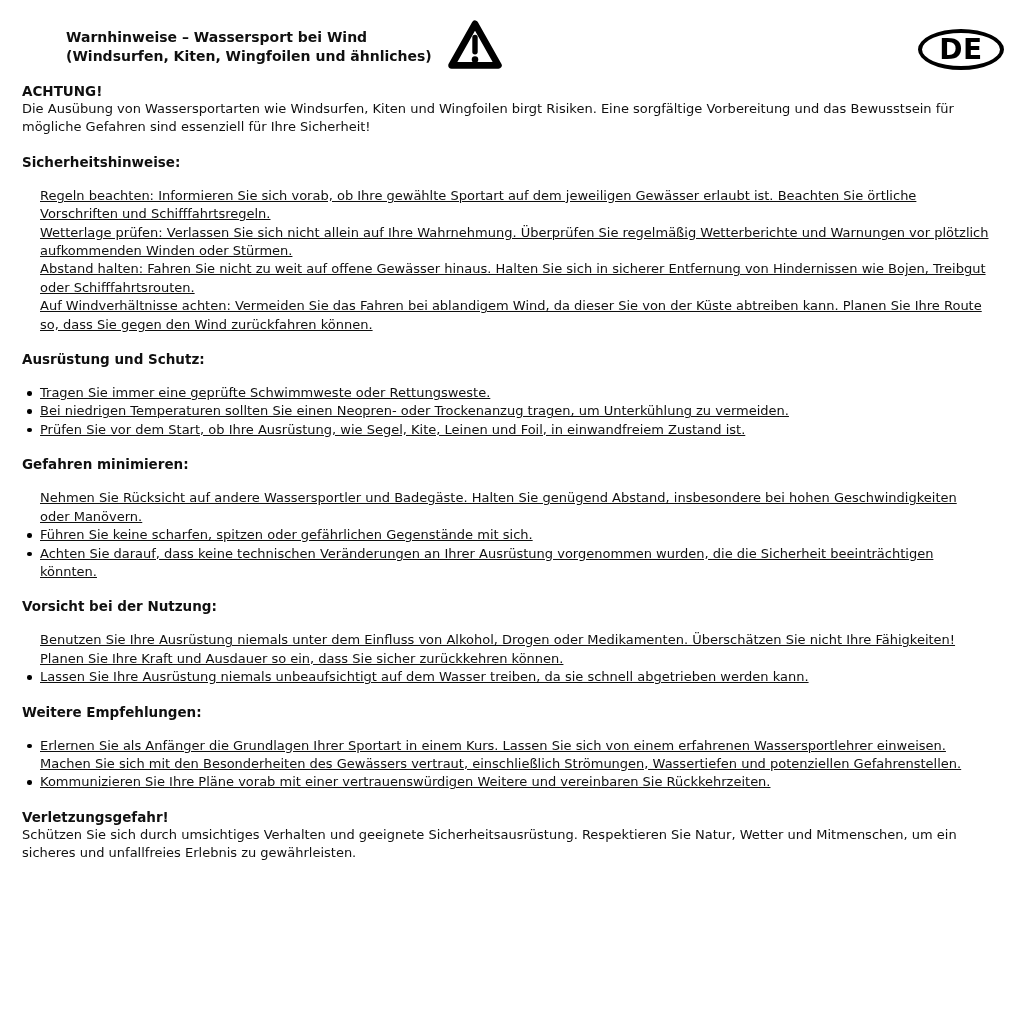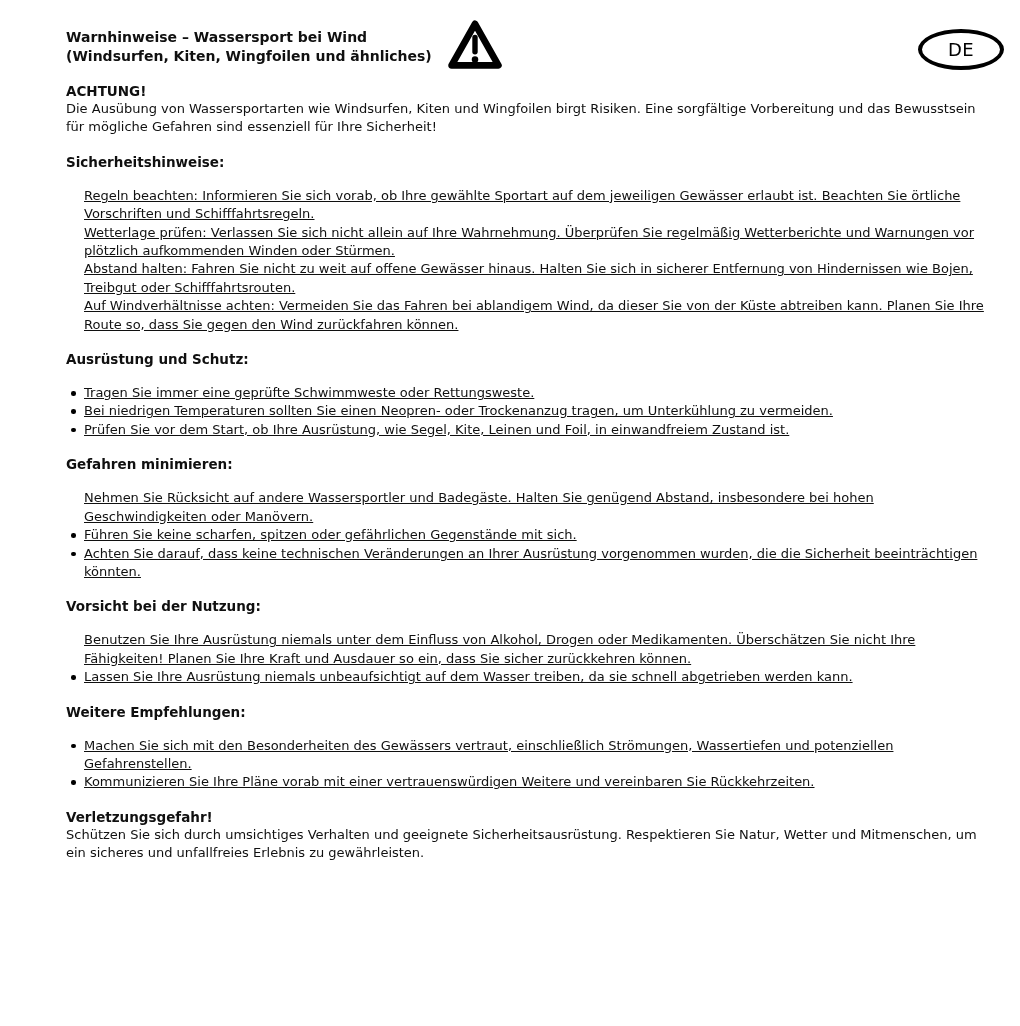--- a/index.html
+++ b/index.html
@@ -22,24 +22,24 @@
     margin: 0; white-space: nowrap;
   }
   .warning-triangle {
     position: absolute; left: 382px; top: -9px;
   }
   .de-badge {
     position: absolute; top: 1px; right: -14px;
     width: 78px; height: 33px;
     border: 4px solid #000; border-radius: 50%;
     display: flex; align-items: center; justify-content: center;
-    font-size: 18px; font-weight: normal; letter-spacing: 0.5px;
+    font-size: 28px; font-weight: bold; letter-spacing: 0.5px;
     color: #000;
   }
-  section { margin-top: 16px; margin-left: 44px; }
+  section { margin-top: 16px; }
   .sec-heading {
     font-size: 13.5px; font-weight: bold; line-height: 18px;
     margin: 0; padding: 0;
   }
   .sec-para {
     font-size: 13px; line-height: 18.4px; margin: 0;
     max-width: 956px;
   }
   .items { margin-top: 16px; }
   .item {
@@ -114,21 +114,21 @@
     <h2 class="sec-heading">Vorsicht bei der Nutzung:</h2>
     <div class="items">
       <div class="item"><span>Benutzen Sie Ihre Ausrüstung niemals unter dem Einfluss von Alkohol, Drogen oder Medikamenten. Überschätzen Sie nicht Ihre Fähigkeiten! Planen Sie Ihre Kraft und Ausdauer so ein, dass Sie sicher zurückkehren können.</span></div>
       <div class="item"><span class="bullet-dot"></span><span>Lassen Sie Ihre Ausrüstung niemals unbeaufsichtigt auf dem Wasser treiben, da sie schnell abgetrieben werden kann.</span></div>
     </div>
   </section>
 
   <section>
     <h2 class="sec-heading">Weitere Empfehlungen:</h2>
     <div class="items">
-      <div class="item"><span class="bullet-dot"></span></div>
+      <div class="item"><span class="bullet-dot"></span><span>Erlernen Sie als Anfänger die Grundlagen Ihrer Sportart in einem Kurs. Lassen Sie sich von einem erfahrenen Wassersportlehrer einweisen.</span></div>
       <div class="item"><span>Machen Sie sich mit den Besonderheiten des Gewässers vertraut, einschließlich Strömungen, Wassertiefen und potenziellen Gefahrenstellen.</span></div>
       <div class="item"><span class="bullet-dot"></span><span>Kommunizieren Sie Ihre Pläne vorab mit einer vertrauenswürdigen Weitere und vereinbaren Sie Rückkehrzeiten.</span></div>
     </div>
   </section>
 
   <section>
     <h2 class="sec-heading">Verletzungsgefahr!</h2>
     <p class="sec-para">Schützen Sie sich durch umsichtiges Verhalten und geeignete Sicherheitsausrüstung. Respektieren Sie Natur, Wetter und Mitmenschen, um ein sicheres und unfallfreies Erlebnis zu gewährleisten.</p>
   </section>
 

